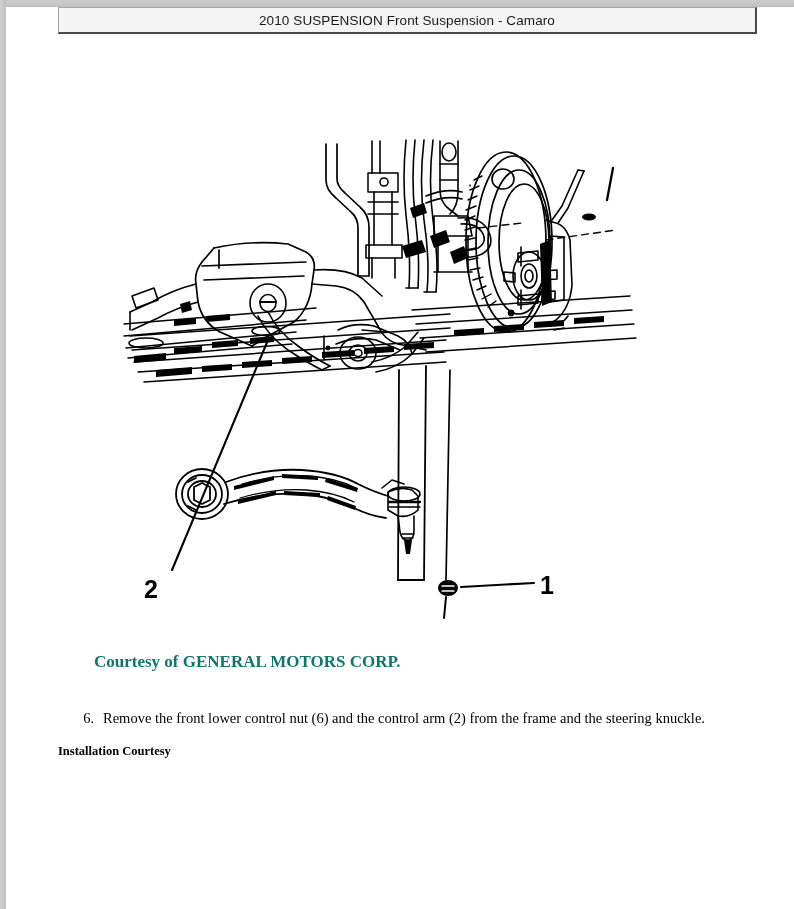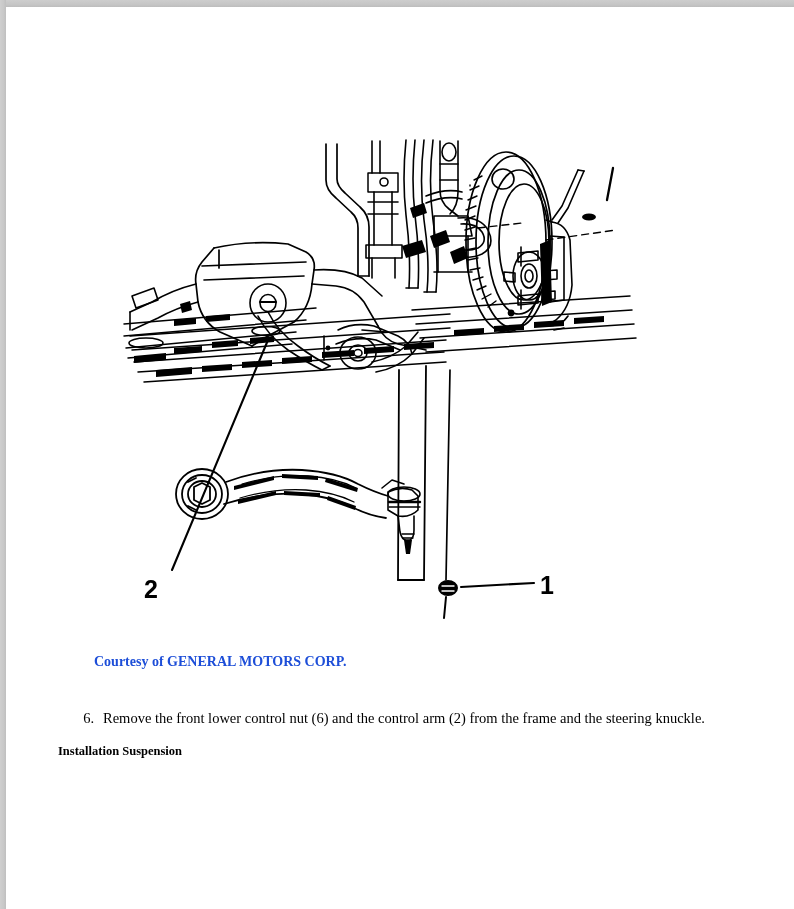--- a/index.html
+++ b/index.html
@@ -79,22 +79,22 @@
     font-size: 14.5px;
     color: #000;
     text-decoration: underline;
     text-underline-offset: 2px;
     display: inline-block;
     line-height: 17px;
   }
   #figure-caption .cap-courtesy {
     font-family: "Liberation Serif", serif;
     font-weight: bold;
-    font-size: 14px;
-    color: #1d4ed8;
+    font-size: 17px;
+    color: #0f766e;
     display: block;
     line-height: 17px;
     margin-top: 1px;
   }
 
   
   #procedure-step {
     position: absolute;
     left: 62px; top: 703px;
     width: 700px;
@@ -130,20 +130,23 @@
   }
 </style>
 </head>
 <body>
 
 <div id="viewer-chrome-top"></div>
 <div id="viewer-chrome-left"></div>
 
 <div id="page-sheet">
 
+  <div id="document-header">
+    <span class="htext">2010 SUSPENSION Front Suspension - Camaro</span>
+  </div>
 
   <div id="figure-region">
   <svg id="figure-svg" width="788" height="600" viewBox="0 0 788 600" xmlns="http://www.w3.org/2000/svg">
     <g fill="none" stroke="#000" stroke-width="1.6" stroke-linecap="round" stroke-linejoin="round">
 
       <g stroke-width="1.7">
         <path d="M320,104 L320,140 Q320,150 330,158 L345,172 Q352,178 352,188 L352,236"></path>
         <path d="M331,104 L331,139 Q331,146 339,153 L354,167 Q363,175 363,187 L363,236"></path>
         <path d="M352,236 L363,236"></path>
       </g>
@@ -431,15 +434,15 @@
 
   <div id="figure-caption">
     <span class="cap-courtesy">Courtesy of GENERAL MOTORS CORP.</span>
   </div>
 
   <div id="procedure-step">
     <span class="step-num">6.</span>
     <span class="step-text">Remove the front lower control nut (6) and the control arm (2) from the frame and the steering knuckle.</span>
   </div>
 
-  <div id="section-subheading">Installation Suspension</div>
+  <div id="section-subheading">Installation Courtesy</div>
 
 </div>
 
 </body></html>

